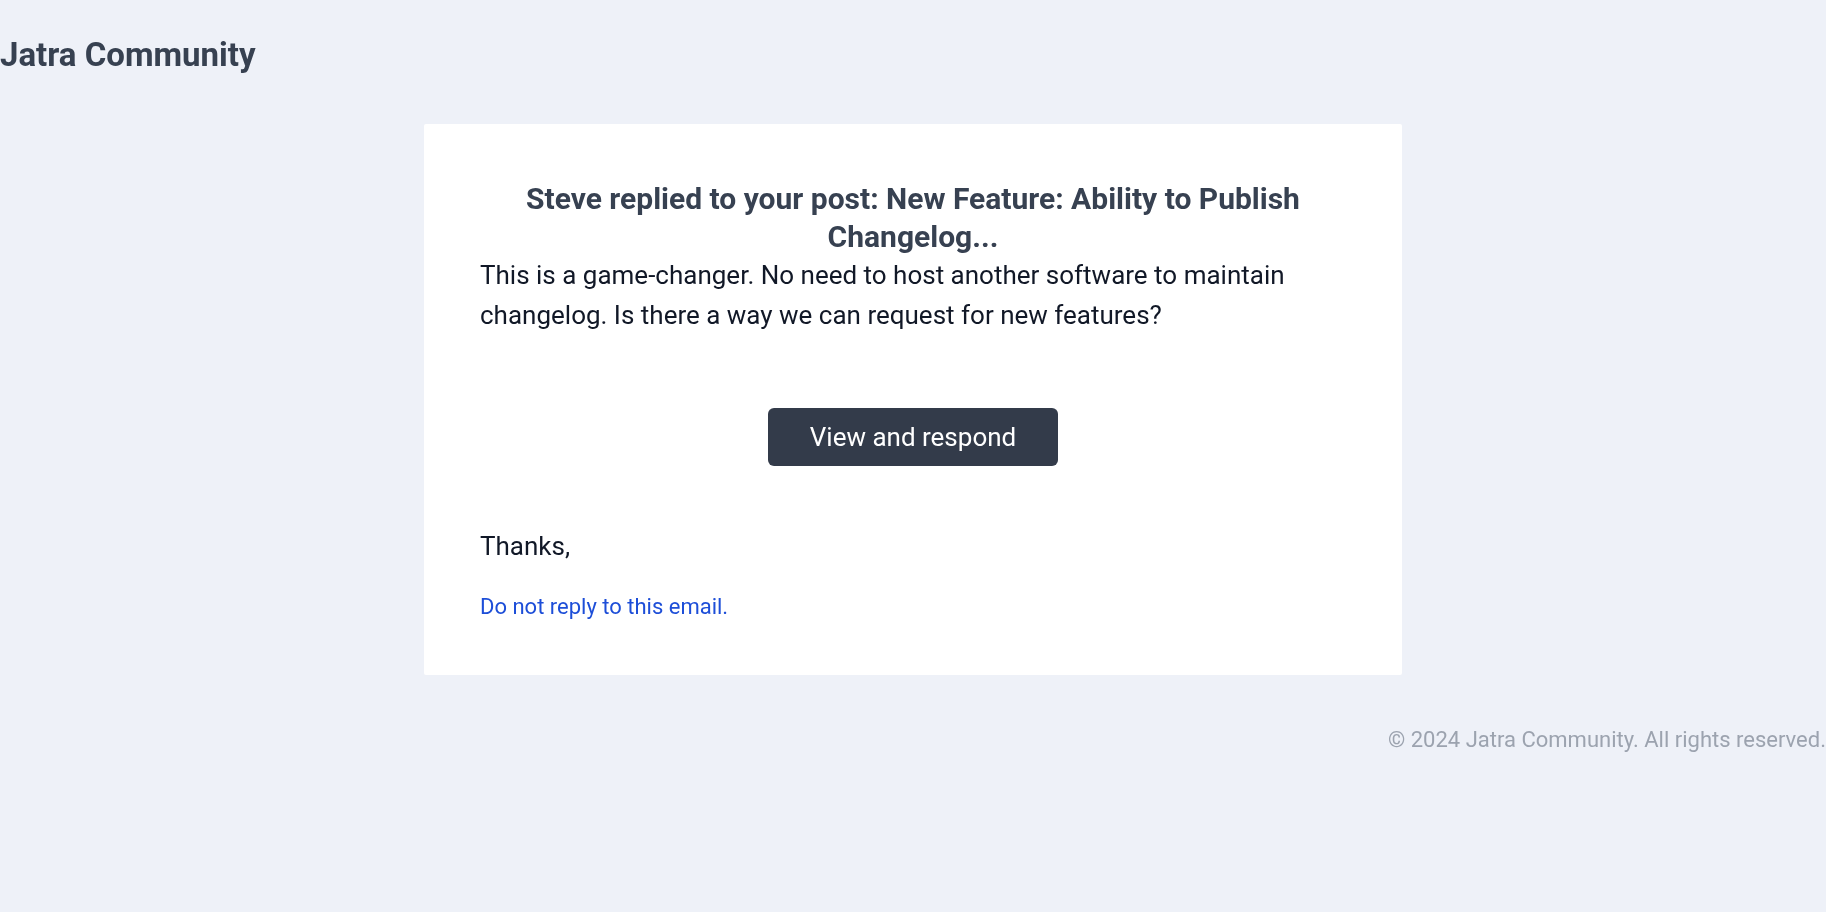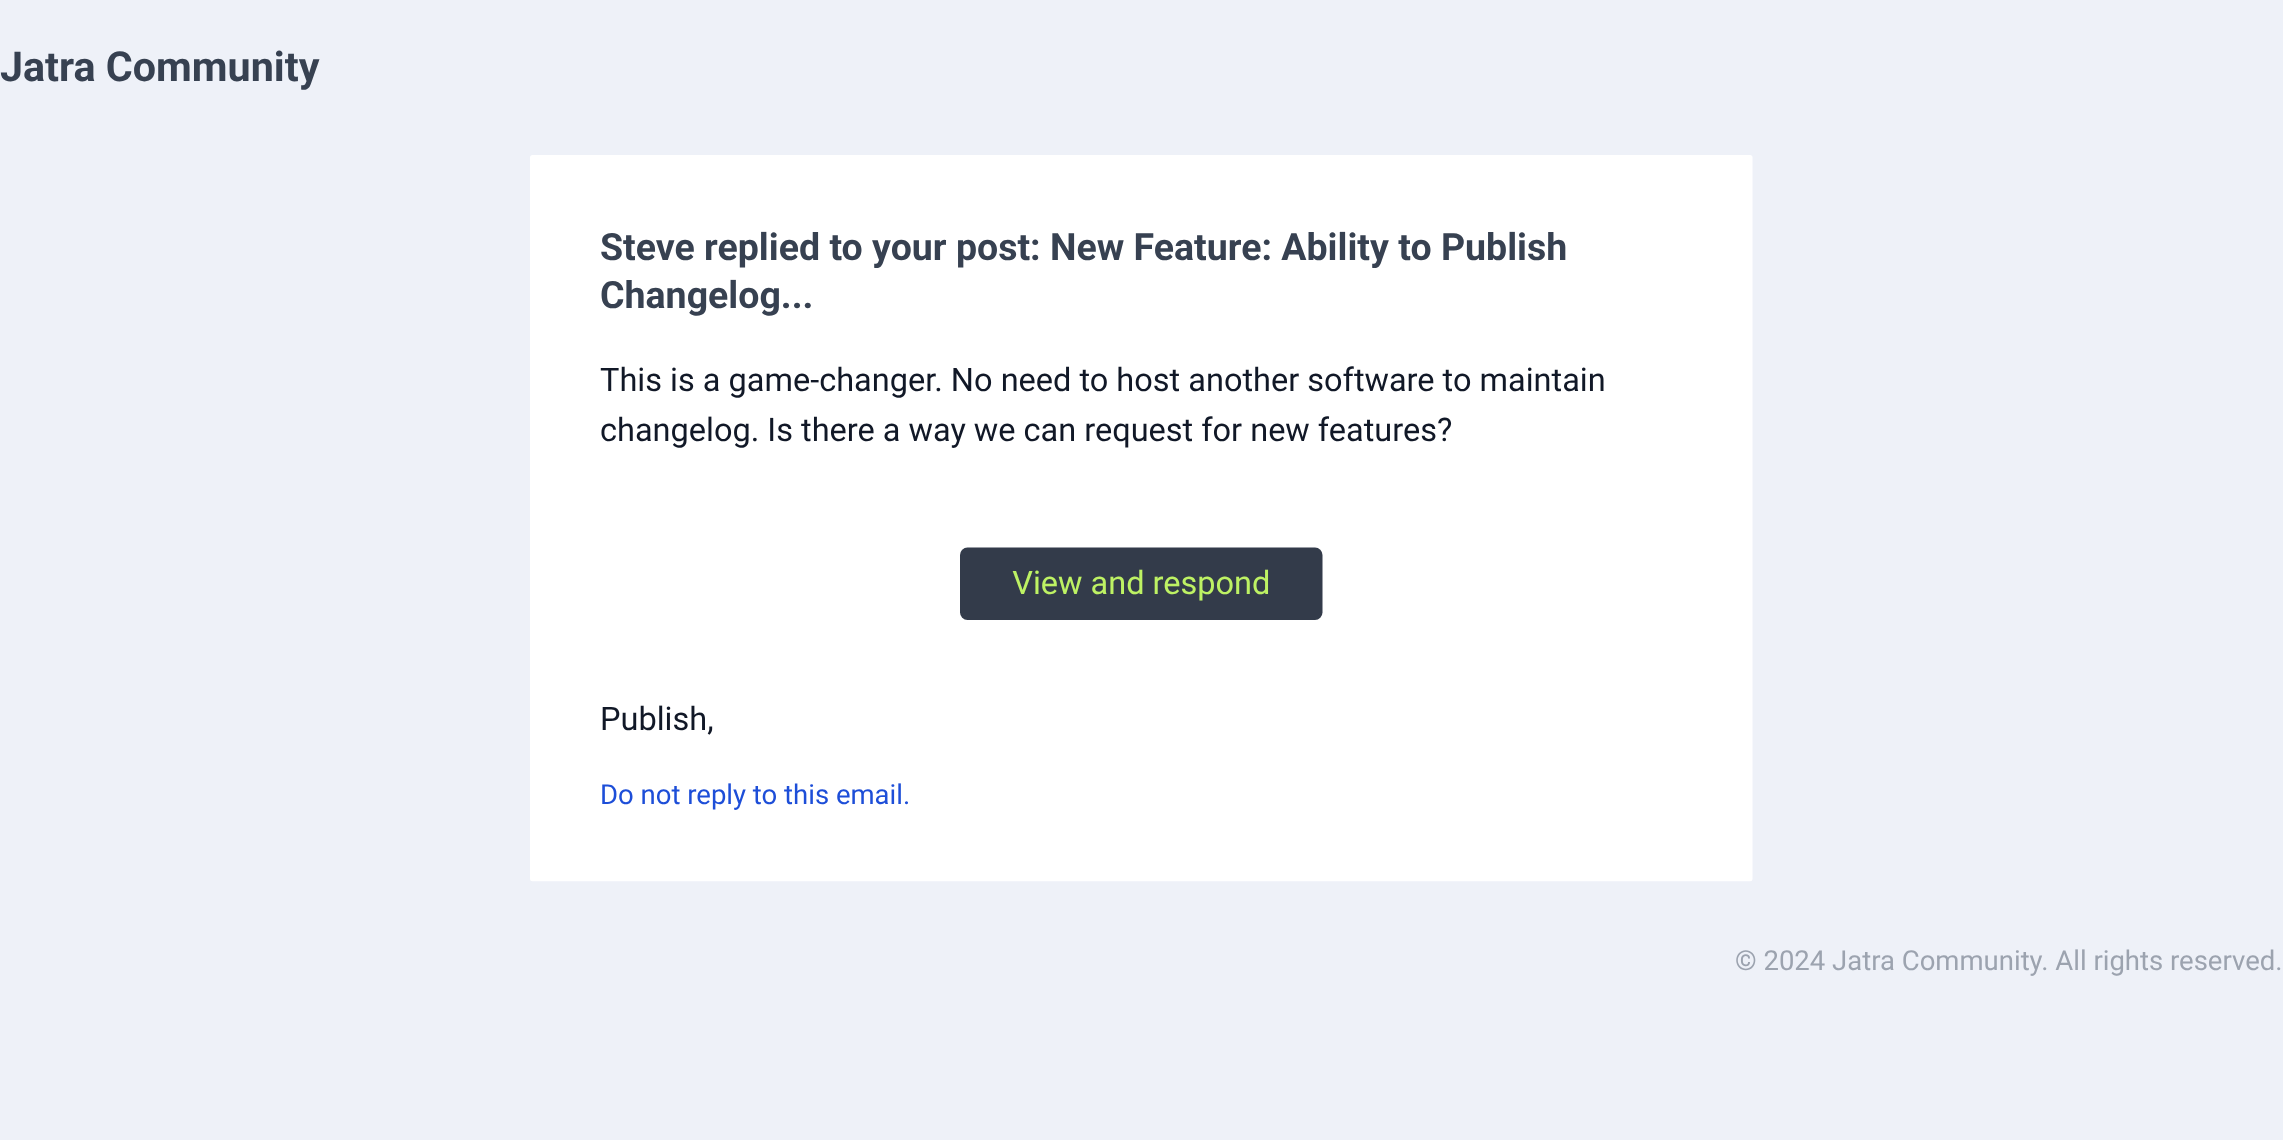--- a/index.html
+++ b/index.html
@@ -28,36 +28,36 @@
       width: 978px;
       margin: 0 auto;
       padding: 56px 56px 56px 56px;
       border-radius: 2px;
     }
     .subject {
       font-size: 30px;
       font-weight: 700;
       color: #374151;
       line-height: 1.25;
-      margin-bottom: 30px;
+      text-align: center;
     }
     .body-text {
       font-size: 26px;
       color: #111827;
       line-height: 1.55;
       margin-bottom: 72px;
     }
     .button-wrap {
       text-align: center;
       margin-bottom: 60px;
     }
     .cta-button {
       display: inline-block;
       background-color: #333b4a;
-      color: #bef264;
+      color: #ffffff;
       font-size: 26px;
       padding: 14px 42px;
       border-radius: 6px;
       border: none;
       cursor: pointer;
       font-family: inherit;
     }
     .signoff {
       font-size: 26px;
       color: #111827;
@@ -84,20 +84,20 @@
   <h1 class="header-title">Jatra Community</h1>
 </div>
 
 <div class="card">
   <h2 class="subject">Steve replied to your post: New Feature: Ability to Publish Changelog...</h2>
   <p class="body-text">This is a game-changer. No need to host another software to maintain changelog. Is there a way we can request for new features?</p>
   <div class="button-wrap">
     <button class="cta-button">View and respond</button>
   </div>
   <div class="signoff">
-    <span>Publish,</span><br>
+    <span>Thanks,</span><br>
   </div>
   <p class="noreply">Do not reply to this email.</p>
 </div>
 
 <div class="footer">
   <p class="footer-text">© 2024 Jatra Community. All rights reserved.</p>
 </div>
 
 </body></html>

